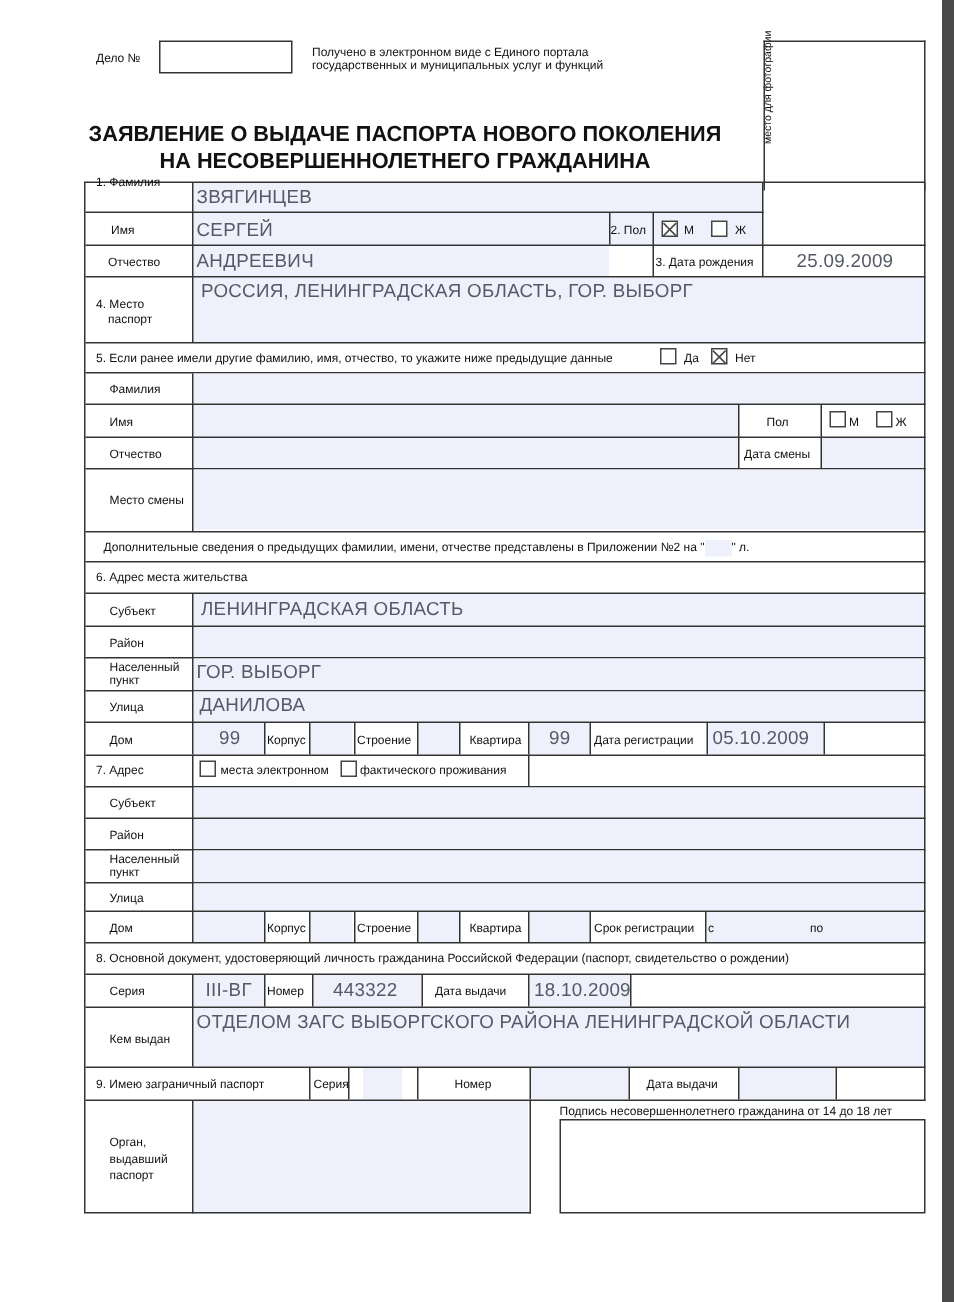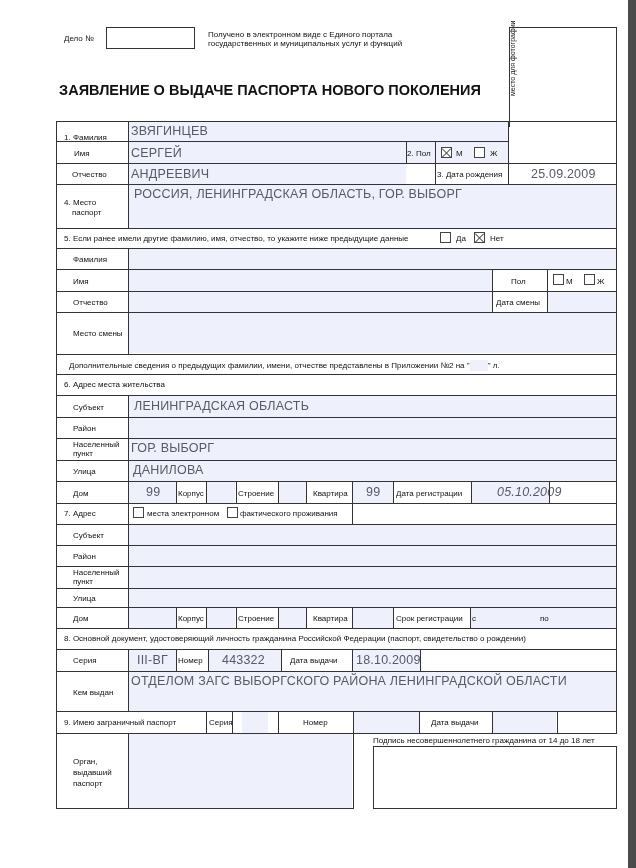--- a/index.html
+++ b/index.html
@@ -29,26 +29,27 @@
   <div>Получено в электронном виде с Единого портала</div>
   <div>государственных и муниципальных услуг и функций</div>
 </div>
 <div class="abs" style="left:508px;top:96px;width:0;height:0;">
   <div class="lbl" style="position:absolute;left:0;top:0;font-size:7px;white-space:nowrap;transform:rotate(-90deg);transform-origin:0 0;">место для фотографии</div>
 </div>
 <div class="abs" style="left:509px;top:27px;width:108px;height:100px;border:1px solid #333;border-bottom:none;"></div>
 
 <div class="abs title" style="left:44px;top:69px;width:452px;margin-top:12px;">
   <div>ЗАЯВЛЕНИЕ О ВЫДАЧЕ ПАСПОРТА НОВОГО ПОКОЛЕНИЯ</div>
+  <div>НА НЕСОВЕРШЕННОЛЕТНЕГО ГРАЖДАНИНА</div>
 </div>
 
 <div class="abs" style="left:56px;top:121px;width:561px;height:688px;border:1px solid #333;"></div>
 
 <div class="abs fill" style="left:129px;top:122px;width:379px;height:19px;"></div>
-<div class="abs lbl" style="left:64px;top:133px;">1. Фамилия</div>
+<div class="abs lbl" style="left:64px;top:117px;">1. Фамилия</div>
 <div class="abs val" style="left:131px;top:124px;">ЗВЯГИНЦЕВ</div>
 
 <div class="abs fill" style="left:129px;top:142px;width:379px;height:21px;"></div>
 <div class="abs lbl" style="left:74px;top:149px;">Имя</div>
 <div class="abs val" style="left:131px;top:146px;">СЕРГЕЙ</div>
 
 <div class="abs fill" style="left:129px;top:164px;width:277px;height:20px;"></div>
 <div class="abs lbl" style="left:72px;top:170px;">Отчество</div>
 <div class="abs val" style="left:131px;top:167px;">АНДРЕЕВИЧ</div>
 
@@ -145,21 +146,21 @@
 <div class="abs val" style="left:146px;top:485px;">99</div>
 <div class="abs lbl" style="left:178px;top:489px;">Корпус</div>
 <div class="abs fill" style="left:207px;top:482px;width:28px;height:21px;"></div>
 <div class="abs lbl" style="left:238px;top:489px;">Строение</div>
 <div class="abs fill" style="left:279px;top:482px;width:27px;height:21px;"></div>
 <div class="abs lbl" style="left:313px;top:489px;">Квартира</div>
 <div class="abs fill" style="left:353px;top:482px;width:40px;height:21px;"></div>
 <div class="abs val" style="left:366px;top:485px;">99</div>
 <div class="abs lbl" style="left:396px;top:489px;">Дата регистрации</div>
 <div class="abs fill" style="left:472px;top:482px;width:77px;height:21px;"></div>
-<div class="abs val" style="left:497px;top:485px;font-style:italic;">05.10.2009</div>
+<div class="abs val" style="left:475px;top:485px;">05.10.2009</div>
 <div class="hl" style="left:57px;top:503px;width:560px;"></div>
 <div class="vl" style="left:128px;top:396px;height:107px;"></div>
 <div class="vl" style="left:176px;top:482px;height:21px;"></div>
 <div class="vl" style="left:206px;top:482px;height:21px;"></div>
 <div class="vl" style="left:236px;top:482px;height:21px;"></div>
 <div class="vl" style="left:278px;top:482px;height:21px;"></div>
 <div class="vl" style="left:306px;top:482px;height:21px;"></div>
 <div class="vl" style="left:352px;top:482px;height:21px;"></div>
 <div class="vl" style="left:393px;top:482px;height:21px;"></div>
 <div class="vl" style="left:471px;top:482px;height:21px;"></div>

